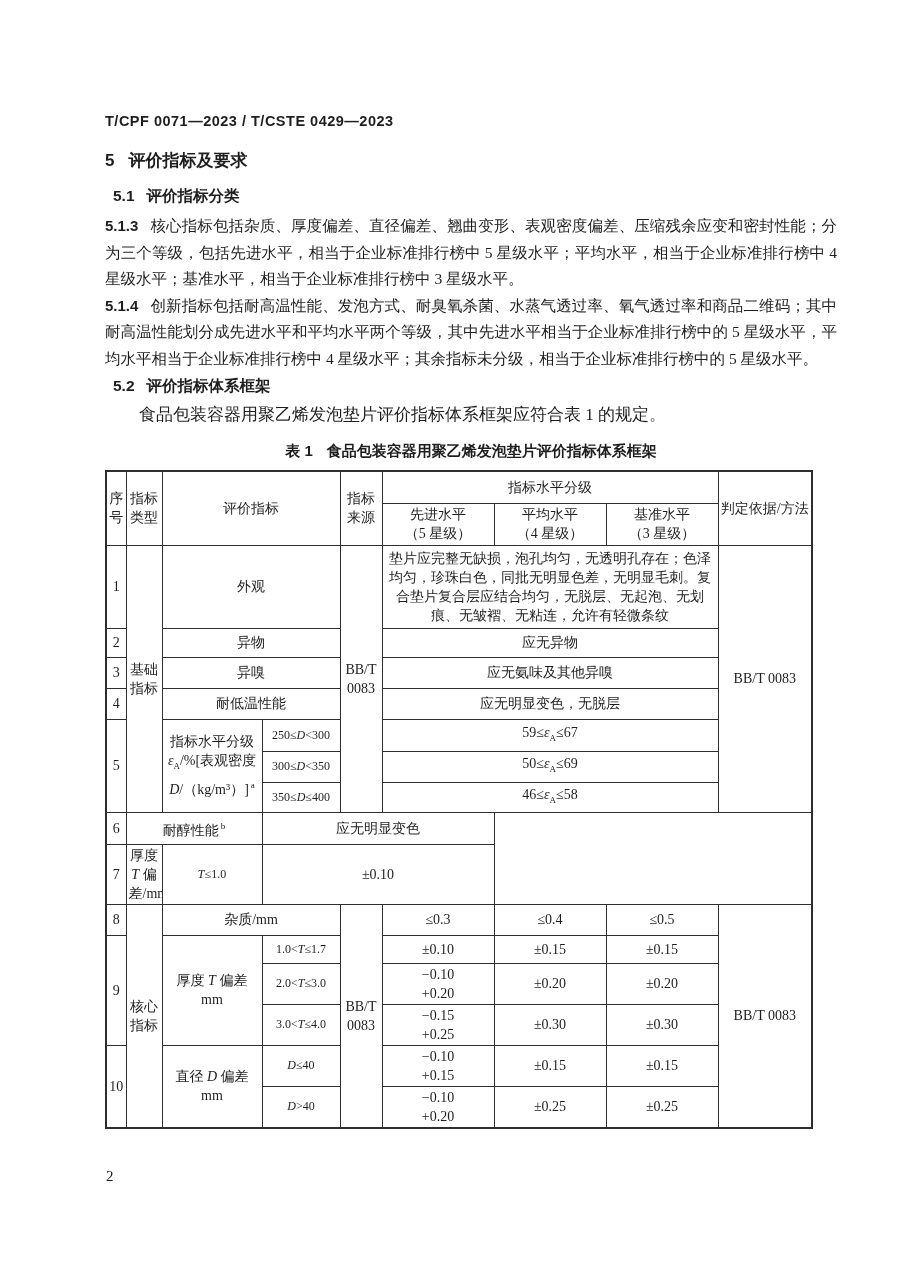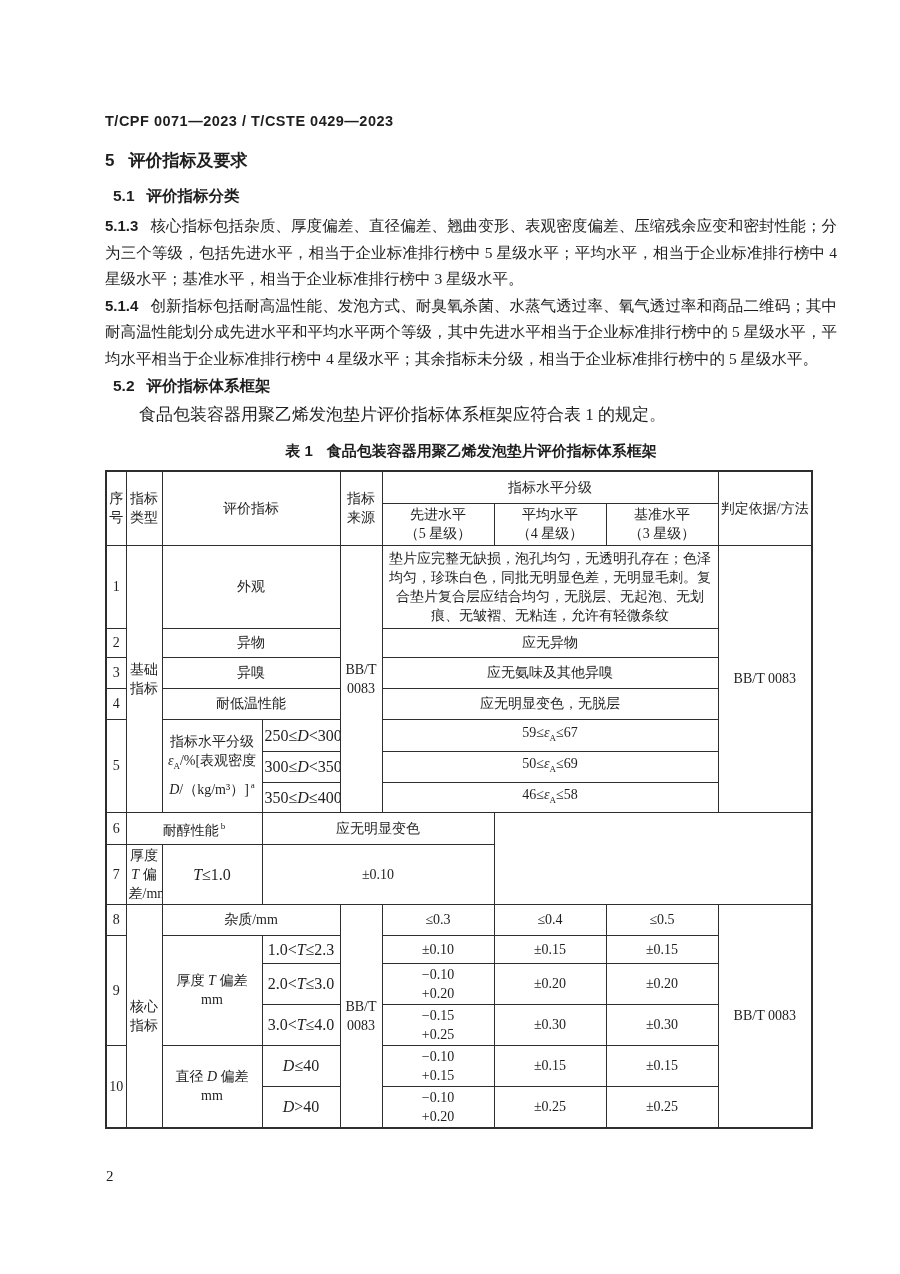--- a/index.html
+++ b/index.html
@@ -44,21 +44,21 @@
     margin-top:9px;border-collapse:collapse;table-layout:fixed;width:706px;
     font-size:14px;color:#1e1e1e;
   }
   table.std th,table.std td{
     border:1px solid #2e2e2e;padding:1px 2px;text-align:center;vertical-align:middle;
     font-weight:normal;line-height:19px;overflow:hidden;
   }
   table.std{border:2px solid #2e2e2e;}
   .pre{white-space:pre-line;}
   td.ltext{text-align:left;padding:2px 6px;line-height:20px;}
-  td.cond,.cond{font-size:16px;}
+  td.cond,.cond{font-size:12px;}
   i{font-style:italic;font-family:"Liberation Serif","DejaVu Serif",serif;}
   sub{font-size:9px;}
   sup{font-size:9px;margin-left:2px;}
   .page-num{
     position:absolute;left:106px;top:1168px;font-size:15px;
     font-family:"Liberation Serif","DejaVu Serif",serif;
   }
 </style>
 </head>
 <body>
@@ -192,21 +192,21 @@
       <td>≤0.4</td>
       <td>≤0.5</td>
       <td rowspan="6">BB/T 0083</td>
     </tr>
     <tr style="height:28px">
       <td rowspan="3">9</td>
       <td rowspan="3">
         <div><span>厚度 </span><i>T</i><span> 偏差</span></div>
         <div>mm</div>
       </td>
-      <td class="cond"><span>1.0&lt;</span><i>T</i><span>≤2.3</span></td>
+      <td class="cond"><span>1.0&lt;</span><i>T</i><span>≤1.7</span></td>
       <td class="pre">±0.10</td>
       <td class="pre">±0.15</td>
       <td class="pre">±0.15</td>
     </tr>
     <tr style="height:38px">
       <td class="cond"><span>2.0&lt;</span><i>T</i><span>≤3.0</span></td>
       <td class="pre">−0.10
 +0.20</td>
       <td class="pre">±0.20</td>
       <td class="pre">±0.20</td>

